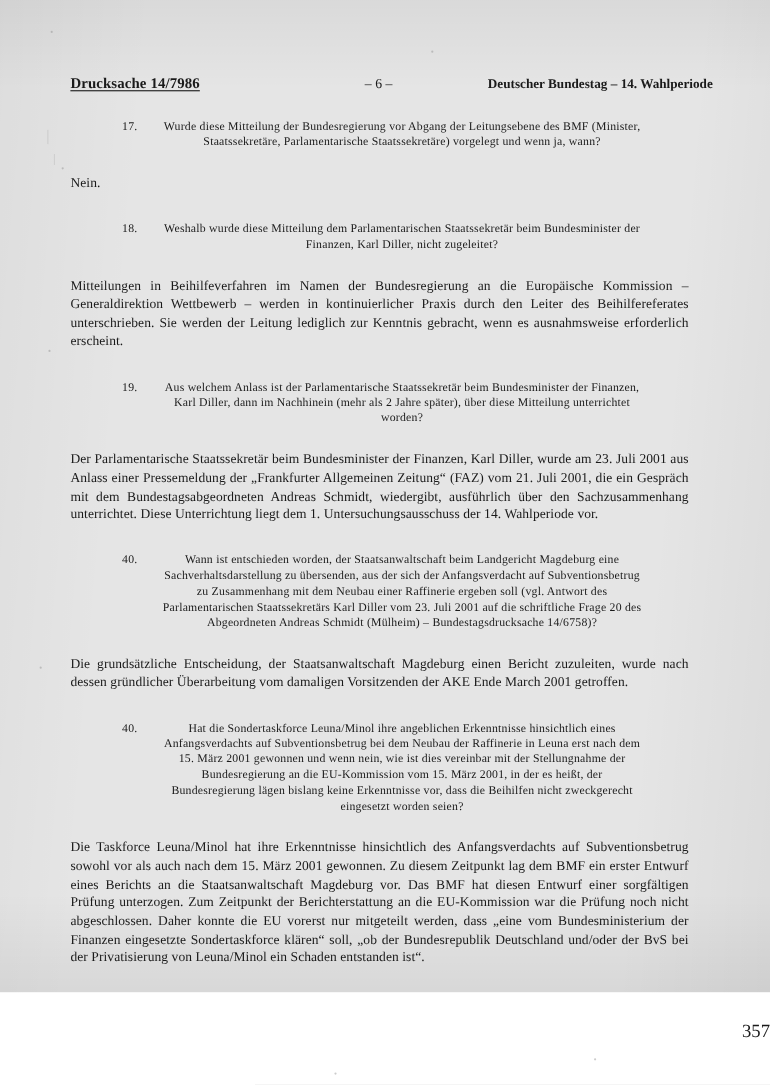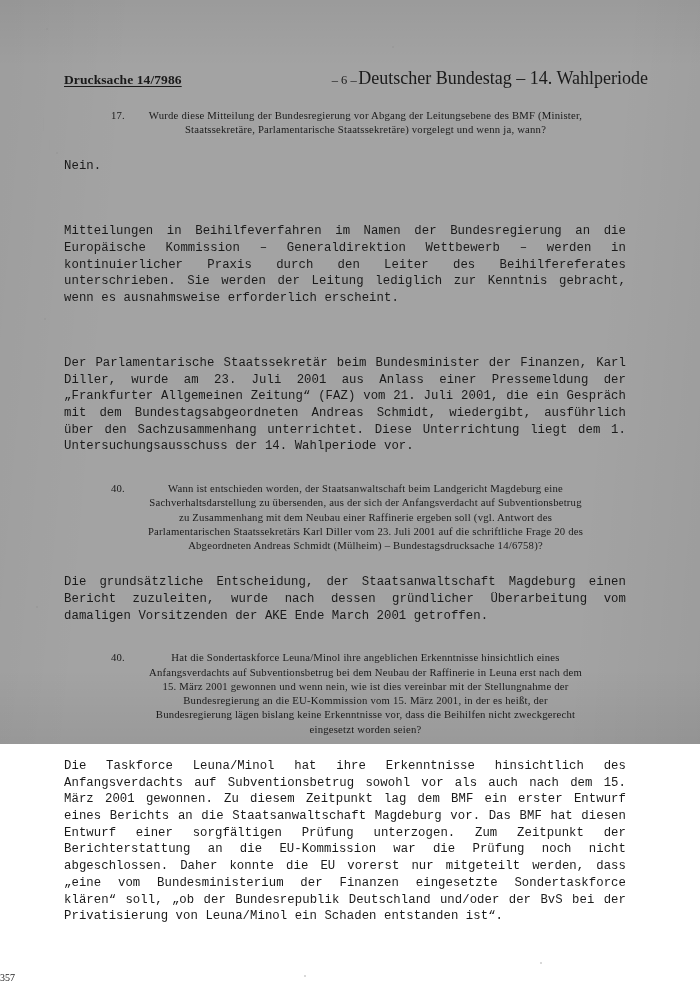--- a/index.html
+++ b/index.html
@@ -10,22 +10,22 @@
     width: 700px;
     height: 986px;
     background: #ffffff;
     font-family: "Liberation Serif", serif;
     color: #1a1a1a;
     overflow: hidden;
   }
   .page {
     position: relative;
     width: 700px;
-    height: 744px;
-    background: #a3a3a3;
+    height: 902px;
+    background: #e5e5e5;
     box-sizing: border-box;
   }
   
   .scan-tone {
     position: absolute;
     inset: 0;
     background:
       linear-gradient(95deg, rgba(0,0,0,0.035) 0%, rgba(0,0,0,0.0) 18%, rgba(0,0,0,0.0) 82%, rgba(0,0,0,0.045) 100%),
       linear-gradient(180deg, rgba(0,0,0,0.05) 0%, rgba(0,0,0,0.0) 9%, rgba(0,0,0,0.0) 90%, rgba(0,0,0,0.06) 100%);
     pointer-events: none;
@@ -51,21 +51,22 @@
     letter-spacing: .1px;
     text-decoration: underline;
     text-underline-offset: 2px;
   }
   .header .center {
     margin-left: 150px;
     font-size: 12.5px;
   }
   .header .right {
     margin-left: auto;
-    font-size: 18px;
+    font-size: 12px;
+    font-weight: bold;
   }
 
   .body {
     position: absolute;
     top: 108px;
     left: 64px;
     width: 572px;
   }
 
   .question {
@@ -93,31 +94,31 @@
   .answer {
     font-size: 12.3px;
     line-height: 1.36;
     text-align: justify;
     margin: 0;
     letter-spacing: .005em;
   }
 
   .q-wrap { margin-left: 42px; margin-right: 52px; }
 
-  .a-wrap { margin-left: 0px; margin-right: 10px; font-family: Liberation Mono, monospace; }
+  .a-wrap { margin-left: 0px; margin-right: 10px; }
   .sp-22 { height: 22px; }
   .sp-26 { height: 26px; }
 
   .pagenum {
     position: absolute;
     left: 0;
     right: 0;
-    top: 972px;
-    text-align: left;
-    font-size: 10px;
+    top: 928px;
+    text-align: right;
+    font-size: 17px;
   }
 
   .mark {
     position: absolute;
     background: #9a9a9a;
     opacity: .5;
   }
 </style>
 </head>
 <body>
@@ -149,26 +150,38 @@
         <div class="num">17.</div>
         <div class="qtext">Wurde diese Mitteilung der Bundesregierung vor Abgang der Leitungsebene des BMF (Minister, Staatssekretäre, Parlamentarische Staatssekretäre) vorgelegt und wenn ja, wann?</div>
       </div>
     </div>
     <div class="sp-22"></div>
     <div class="a-wrap">
       <div class="answer" style="text-align:left;">Nein.</div>
     </div>
     <div class="sp-26"></div>
 
+    <div class="q-wrap">
+      <div class="question">
+        <div class="num">18.</div>
+        <div class="qtext">Weshalb wurde diese Mitteilung dem Parlamentarischen Staatssekretär beim Bundesminister der Finanzen, Karl Diller, nicht zugeleitet?</div>
+      </div>
+    </div>
     <div class="sp-22"></div>
     <div class="a-wrap">
       <div class="answer">Mitteilungen in Beihilfeverfahren im Namen der Bundesregierung an die Europäische Kommission – Generaldirektion Wettbewerb – werden in kontinuierlicher Praxis durch den Leiter des Beihilfereferates unterschrieben. Sie werden der Leitung lediglich zur Kenntnis gebracht, wenn es ausnahmsweise erforderlich erscheint.</div>
     </div>
     <div class="sp-26"></div>
 
+    <div class="q-wrap">
+      <div class="question">
+        <div class="num">19.</div>
+        <div class="qtext">Aus welchem Anlass ist der  Parlamentarische Staatssekretär beim Bundesminister der Finanzen, Karl Diller, dann im Nachhinein (mehr als 2 Jahre später), über diese Mitteilung unterrichtet worden?</div>
+      </div>
+    </div>
     <div class="sp-22"></div>
     <div class="a-wrap">
       <div class="answer">Der Parlamentarische Staatssekretär beim Bundesminister der Finanzen, Karl Diller, wurde am 23. Juli 2001 aus Anlass einer Pressemeldung der „Frankfurter Allgemeinen Zeitung“ (FAZ) vom 21. Juli 2001, die ein Gespräch mit dem Bundestagsabgeordneten Andreas Schmidt, wiedergibt, ausführlich über den Sachzusammenhang unterrichtet. Diese Unterrichtung liegt dem 1. Untersuchungsausschuss der 14. Wahlperiode vor.</div>
     </div>
     <div class="sp-26"></div>
 
     <div class="q-wrap">
       <div class="question">
         <div class="num">40.</div>
         <div class="qtext">Wann ist entschieden worden, der Staatsanwaltschaft beim Landgericht Magdeburg eine Sachverhaltsdarstellung zu übersenden, aus der sich der Anfangsverdacht auf Subventionsbetrug zu Zusammenhang mit dem Neubau einer Raffinerie ergeben soll (vgl. Antwort des Parlamentarischen Staatssekretärs Karl Diller vom 23. Juli 2001 auf die schriftliche Frage 20 des Abgeordneten Andreas Schmidt (Mülheim) – Bundestagsdrucksache 14/6758)?</div>

